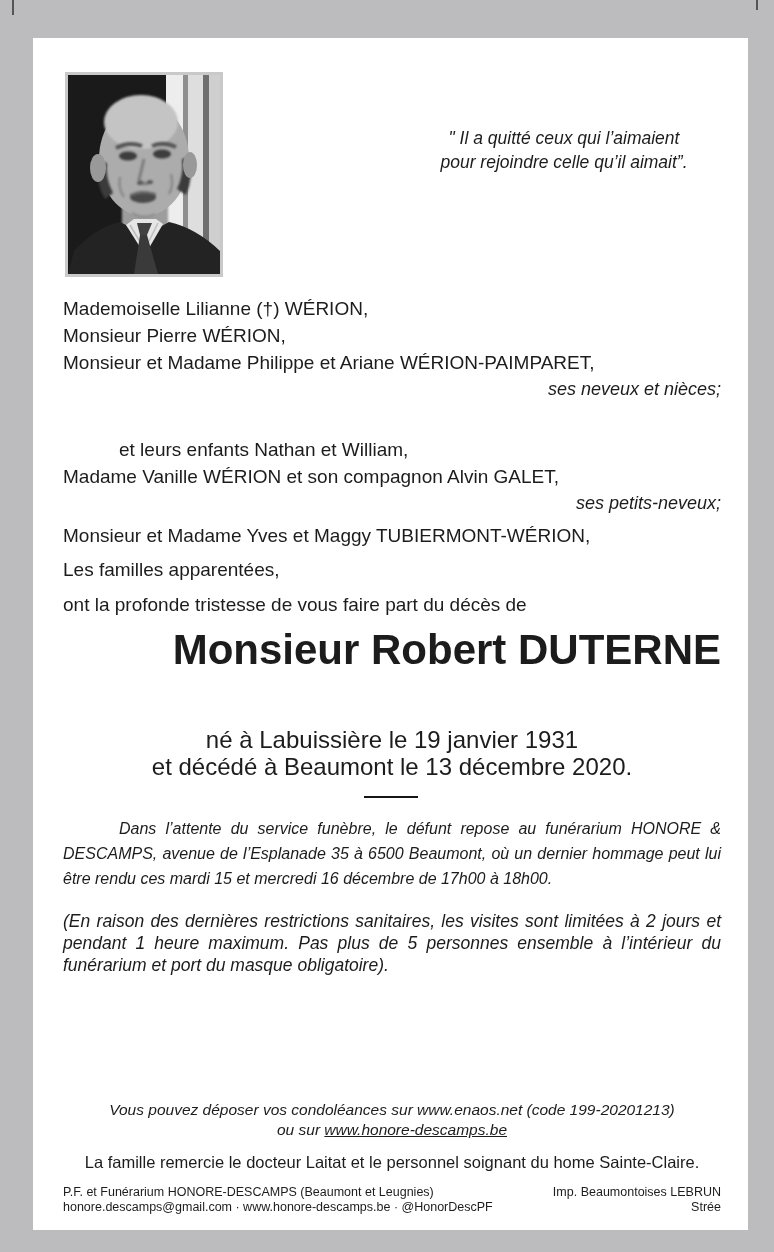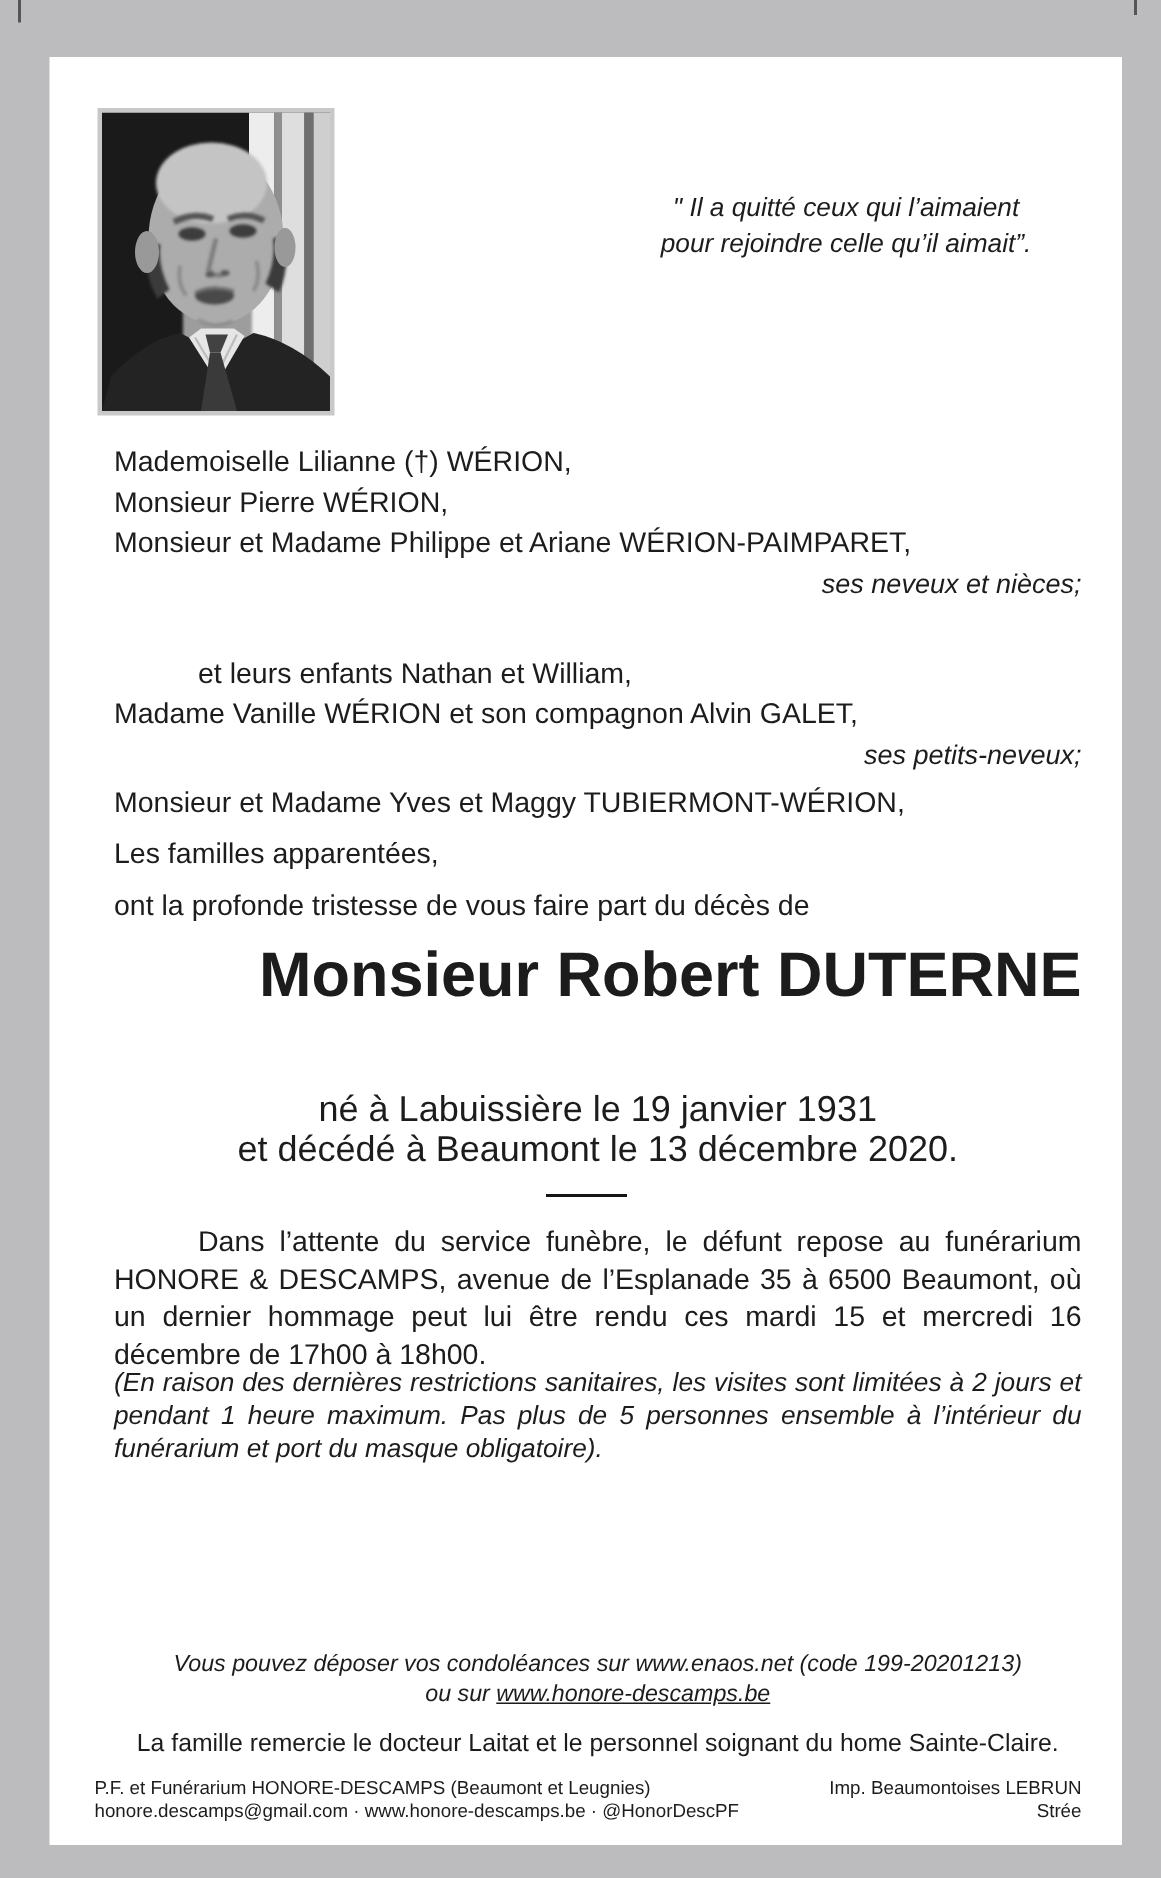--- a/index.html
+++ b/index.html
@@ -13,21 +13,21 @@
   }
   .crop-mark { position: absolute; background: #555; }
   .crop-mark.left  { left: 12px; top: 0; width: 2px; height: 15px; }
   .crop-mark.right { left: 756px; top: 0; width: 2px; height: 10px; }
 
   .page {
     position: absolute; left: 33px; top: 38px;
     width: 715px; height: 1192px;
     background: #ffffff;
   }
-  .abs { position: absolute; left: 30px; right: 27px; margin-left: 13px; }
+  .abs { position: absolute; left: 30px; right: 27px; }
 
   .photo-frame {
     position: absolute; left: 32px; top: 34px;
     width: 158px; height: 205px;
     background: #c9c9c9; padding: 3px;
   }
   .photo-frame svg { display: block; width: 100%; height: 100%; }
 
   .quote {
     position: absolute; top: 88px; left: 395px; width: 272px;
@@ -42,21 +42,21 @@
   .title    { font-size: 42px; font-weight: bold; text-align: right; white-space: nowrap; }
   .subtitle { font-size: 24px; font-style: italic; text-align: center; white-space: nowrap; }
   .dates    { font-size: 24px; text-align: center; white-space: nowrap; }
 
   .divider {
     position: absolute; left: 50%; transform: translateX(-50%);
     width: 54px; height: 0; border-top: 2px solid #151515;
   }
 
   .para-repose {
-    font-size: 19px; line-height: 25px;
+    font-style: italic; font-size: 16px; line-height: 25px;
     text-align: justify; text-indent: 56px;
   }
   .para-covid {
     font-style: italic; font-size: 17.5px; line-height: 22px;
     text-align: justify;
   }
   .para-inhum {
     font-size: 19.5px; line-height: 27px;
     text-align: justify; text-indent: 56px;
   }

